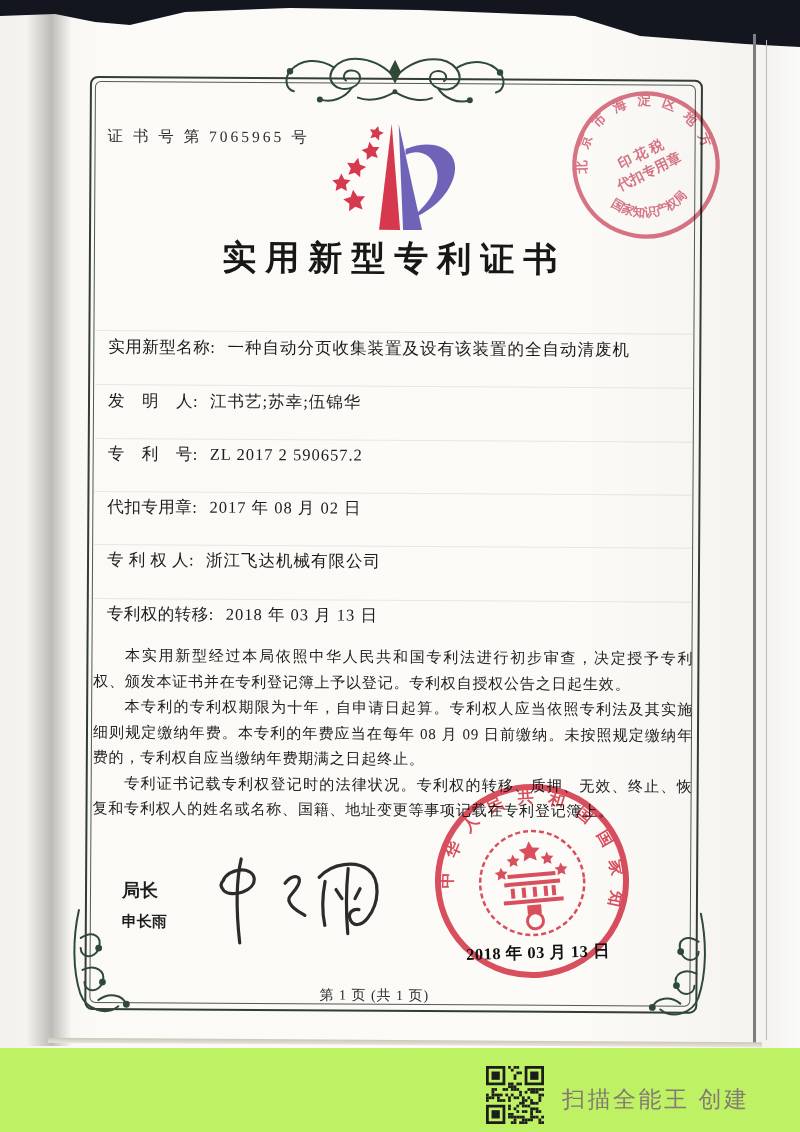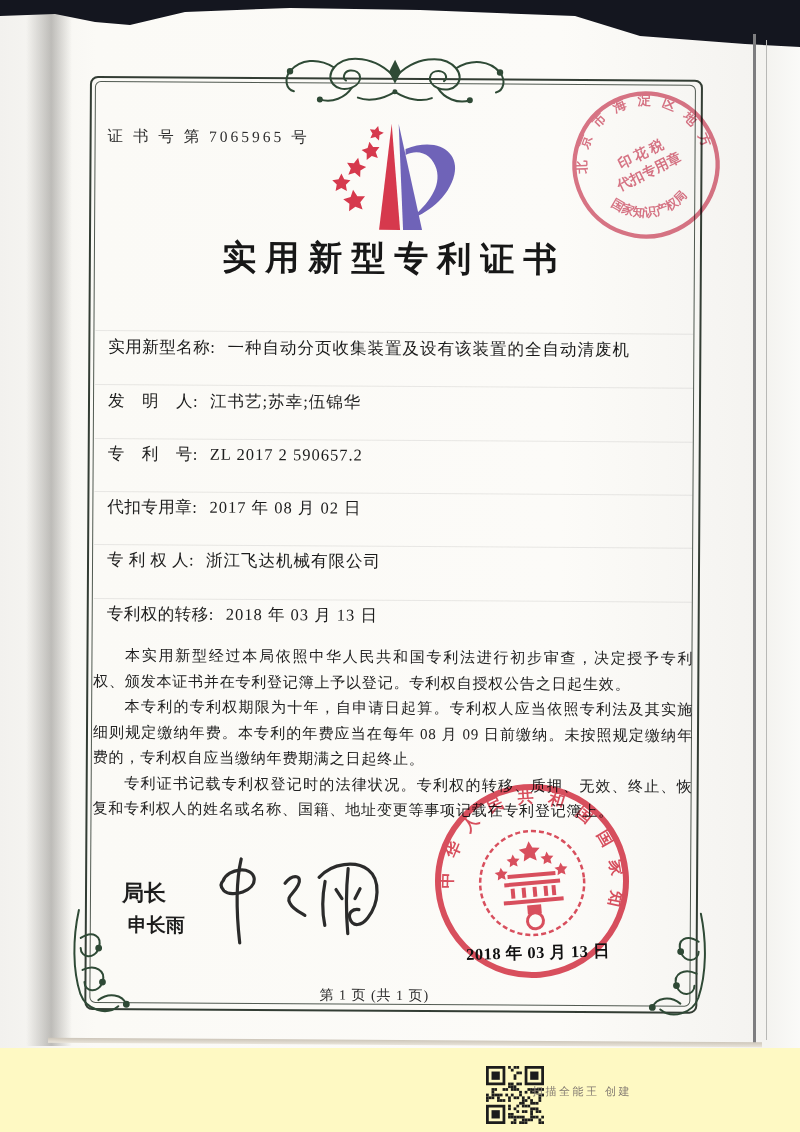--- a/index.html
+++ b/index.html
@@ -1,17 +1,17 @@
 <!DOCTYPE html>
 <html style="--frame: #333d34; --ornament: #2f4a36; --seal_red: #d7384b; --stamp_red: #cf4861; --logo_red: #d6394d; --logo_purple: #6f63b8;"><head>
 <meta charset="utf-8">
 <style>
   html,body{margin:0;padding:0;background:#ffffff;}
   #canvas{position:relative;width:800px;height:1132px;overflow:hidden;
-          font-family:"Liberation Serif","DejaVu Serif",serif;background:#fef9c3;}
+          font-family:"Liberation Serif","DejaVu Serif",serif;background:#bef264;}
   .abs{position:absolute;}
   
   #paper{left:0;top:0;width:800px;height:1048px;
          background:linear-gradient(90deg,#f2f1ee 0%,#fbfaf6 12%,#fcfbf8 70%,#f4f3f0 96%,#fafaf8 100%);}
   #spine-shadow{left:26px;top:6px;width:46px;height:1040px;
     background:linear-gradient(90deg,rgba(255,255,255,0),rgba(110,108,104,.42) 55%,rgba(250,250,248,0));}
   #top-dark{left:0;top:0;width:800px;height:50px;background:#14161f;
     clip-path:polygon(0 0,800px 0,800px 47px,745px 44px,640px 36px,575px 16px,420px 10px,290px 8px,185px 12px,130px 25px,95px 22px,55px 14px,0 16px);}
   #page-edge1{left:753px;top:34px;width:3px;height:1012px;background:#7e7e80;}
   #page-edge2{left:766px;top:40px;width:1px;height:1000px;background:#b8b8b6;}
@@ -24,25 +24,25 @@
   
   #cert-no{left:108px;top:126px;font-size:15.5px;letter-spacing:3px;color:#2e2e2e;}
   #title{left:90px;top:234px;width:611px;text-align:center;font-size:34px;font-weight:bold;
          letter-spacing:9px;color:#171717;}
   .row{left:110px;width:580px;font-size:16.5px;color:#1c1c1c;letter-spacing:.5px;}
   .flabel{margin-right:12px;}
   .fvalue{letter-spacing:1px;}
   #paras{left:97px;top:643px;width:600px;}
   #paras p{margin:0;font-size:15px;line-height:25.5px;text-indent:2.1em;text-align:justify;
            letter-spacing:.8px;color:#222222;}
-  #sig-title{left:127px;top:878px;font-size:22px;font-weight:bold;color:#1d1d1d;font-family:"Liberation Sans","DejaVu Sans",sans-serif;}
-  #sig-name{left:133px;top:912px;font-size:19px;font-weight:bold;color:#1d1d1d;font-family:"Liberation Sans","DejaVu Sans",sans-serif;}
+  #sig-title{left:127px;top:878px;font-size:18px;font-weight:bold;color:#1d1d1d;font-family:"Liberation Sans","DejaVu Sans",sans-serif;}
+  #sig-name{left:127px;top:912px;font-size:15px;font-weight:bold;color:#1d1d1d;font-family:"Liberation Sans","DejaVu Sans",sans-serif;}
   #seal-date{left:466px;top:942px;font-size:16.5px;font-weight:bold;color:#101010;letter-spacing:.5px;transform:rotate(-1.5deg);z-index:8;}
   #footer-page{left:90px;top:985px;width:580px;text-align:center;font-size:14px;color:#2a2a2a;letter-spacing:1px;}
-  #scan-caption{left:532px;top:1084px;font-size:11px;color:#837b72;letter-spacing:2.5px;
+  #scan-caption{left:562px;top:1084px;font-size:23px;color:#837b72;letter-spacing:2.5px;
                 font-family:"Liberation Sans","DejaVu Sans",sans-serif;}
   .stampish{mix-blend-mode:multiply;}
   svg text{font-family:"Liberation Serif","DejaVu Serif",serif;}
 </style>
 </head>
 <body>
 
 <div id="canvas">
 
   <div id="paper" class="abs"></div>

